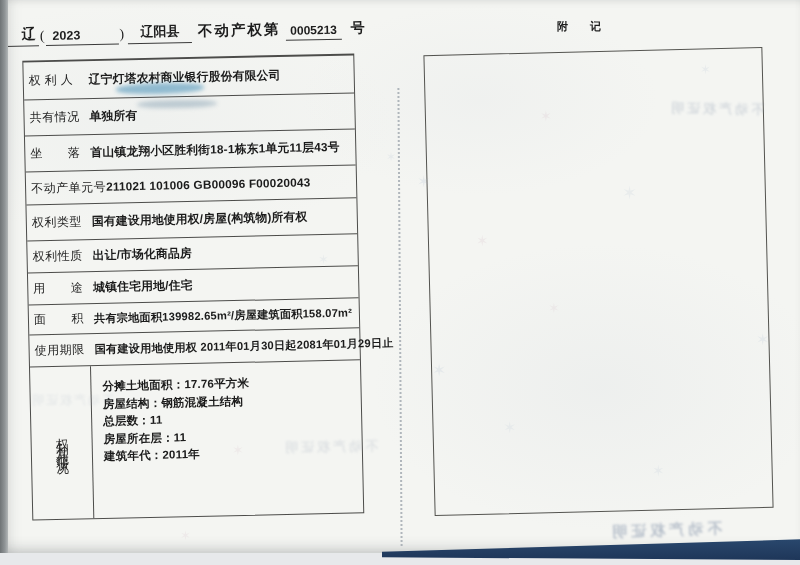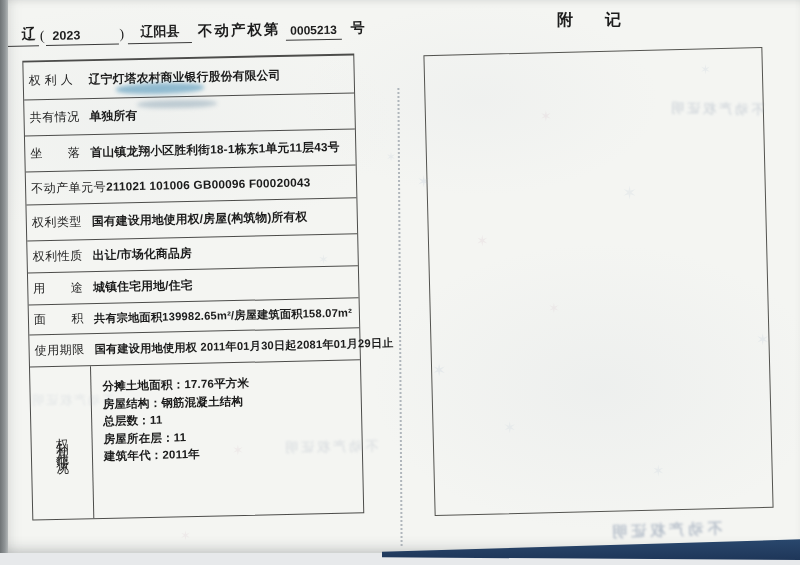--- a/index.html
+++ b/index.html
@@ -75,22 +75,22 @@
     letter-spacing:5px;
   }
   .or-content{padding:13px 0 0 11px;}
   .or-line{height:17.5px;font-weight:700;font-size:11.5px;color:#1b1b1b;letter-spacing:0.2px;}
   
   .binding-dots{
     position:absolute;left:399px;top:88px;height:458px;width:0;z-index:2;
     border-left:2px dotted #9aa2aa;opacity:0.75;transform:rotate(-0.4deg);
   }
   .fuji-title{
-    position:absolute;left:557px;top:10px;
-    font-family:"Liberation Serif",serif;font-size:16px;font-weight:700;
+    position:absolute;left:557px;top:19px;
+    font-family:"Liberation Serif",serif;font-size:11px;font-weight:700;
     color:#1d1d1d;white-space:pre;
   }
   .fuji-box{
     position:absolute;left:429px;top:51px;width:337px;height:459px;
     border:1.5px solid #53534f;
     transform:rotate(-1.4deg);transform-origin:50% 50%;
   }
   
   .smudge{position:absolute;border-radius:45%;pointer-events:none;}
   .s1{left:116px;top:83px;width:88px;height:11px;background:#4f95ba;filter:blur(2.2px);opacity:0.6;transform:rotate(-1.5deg);}

